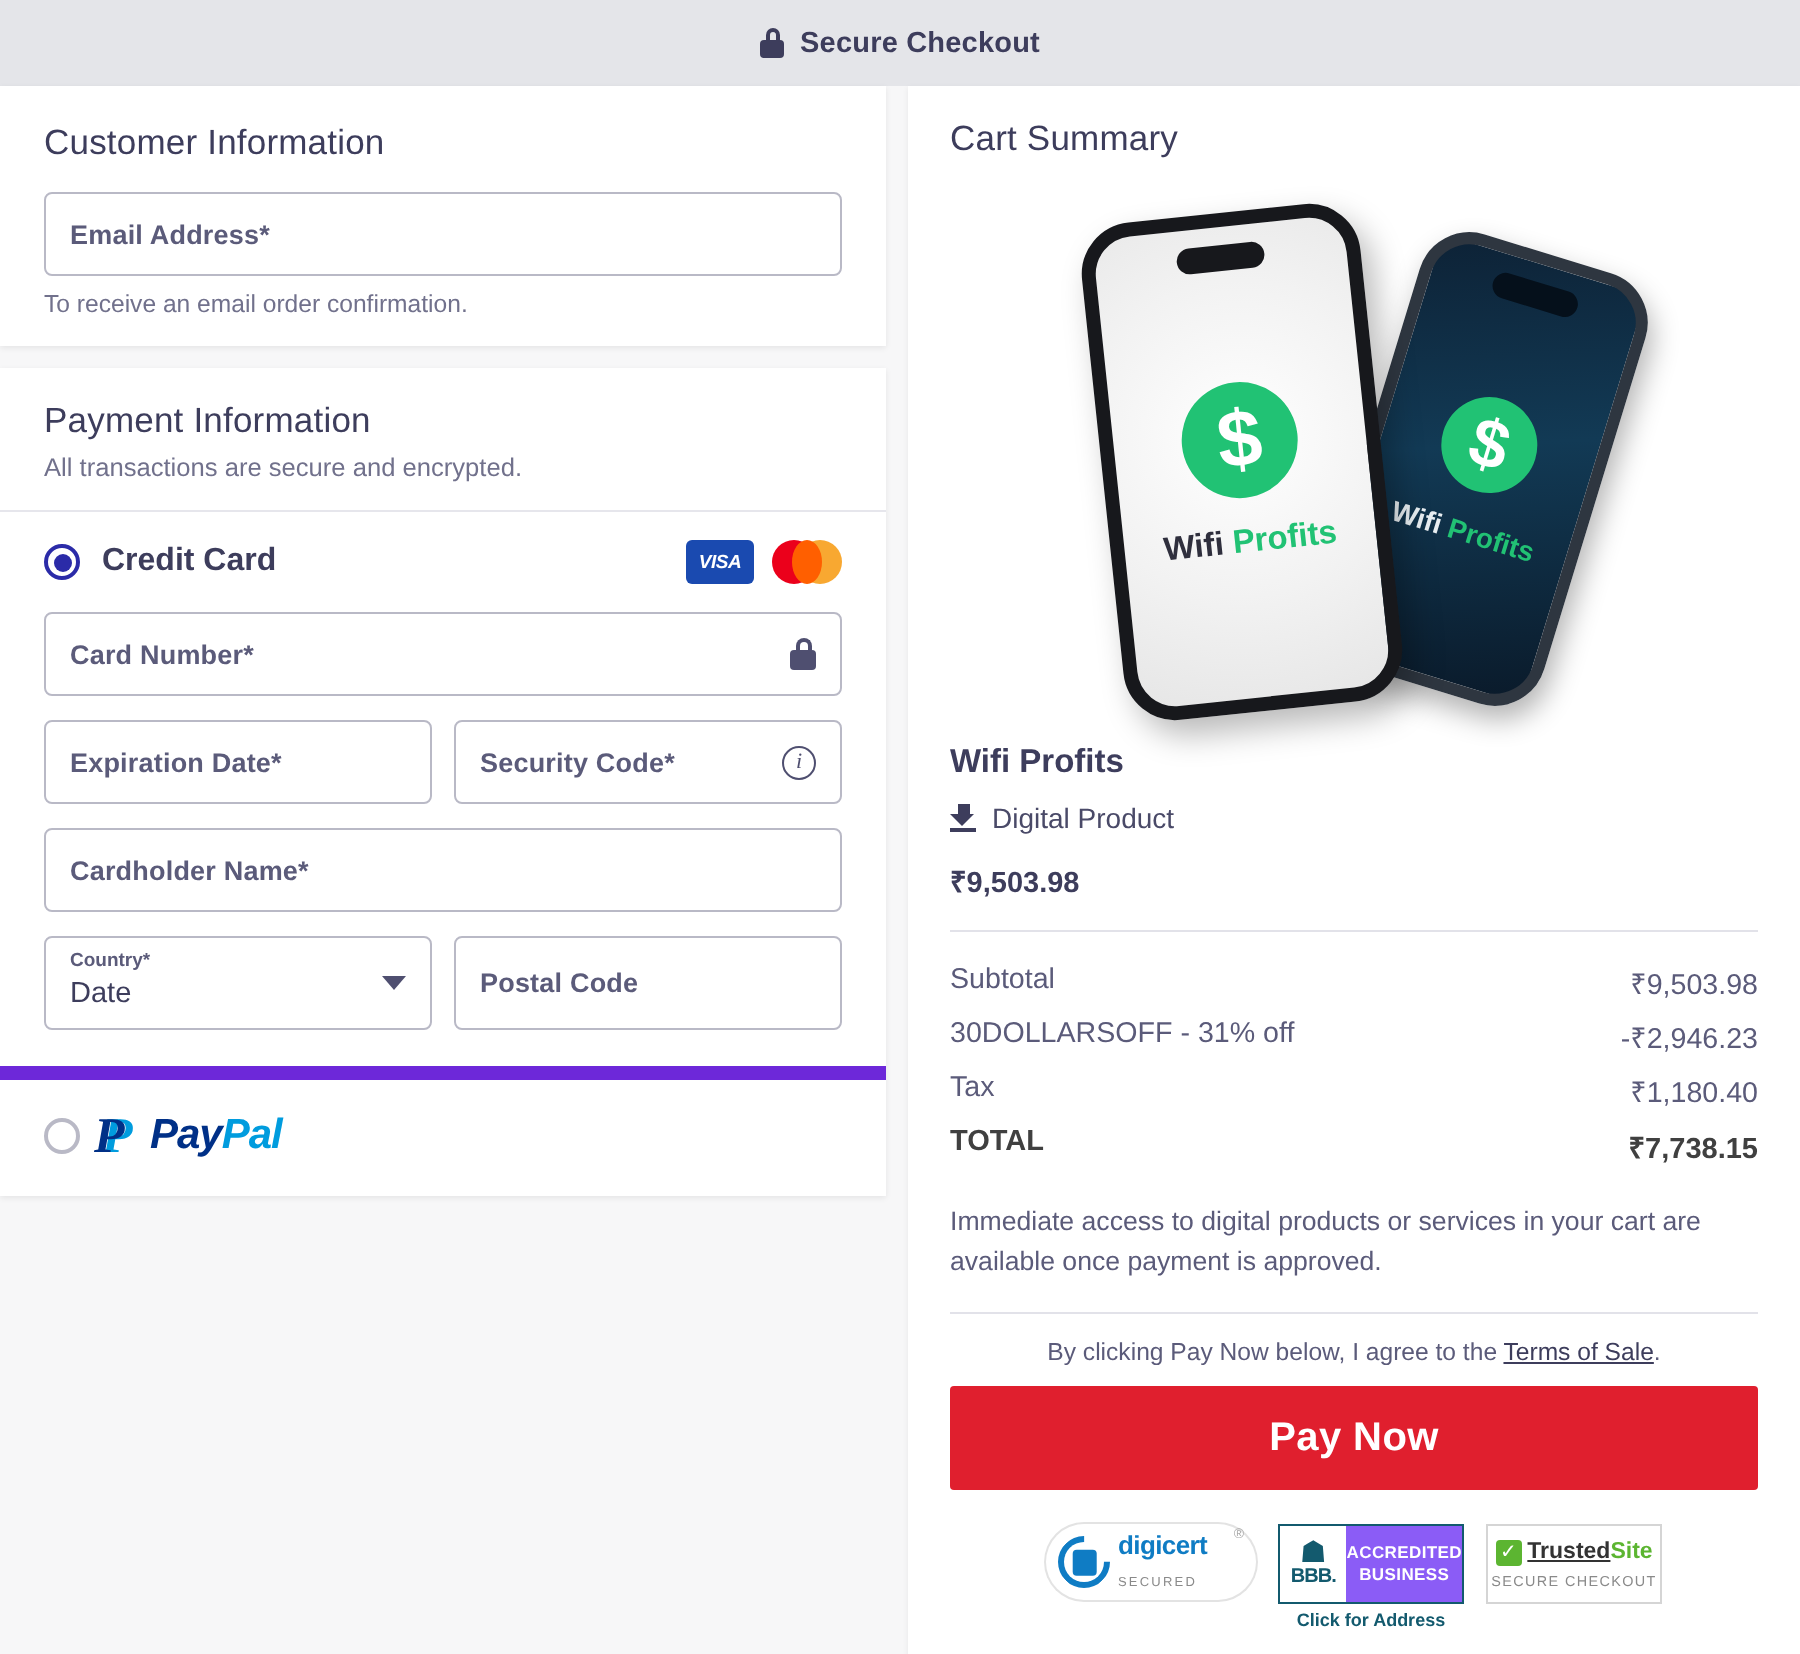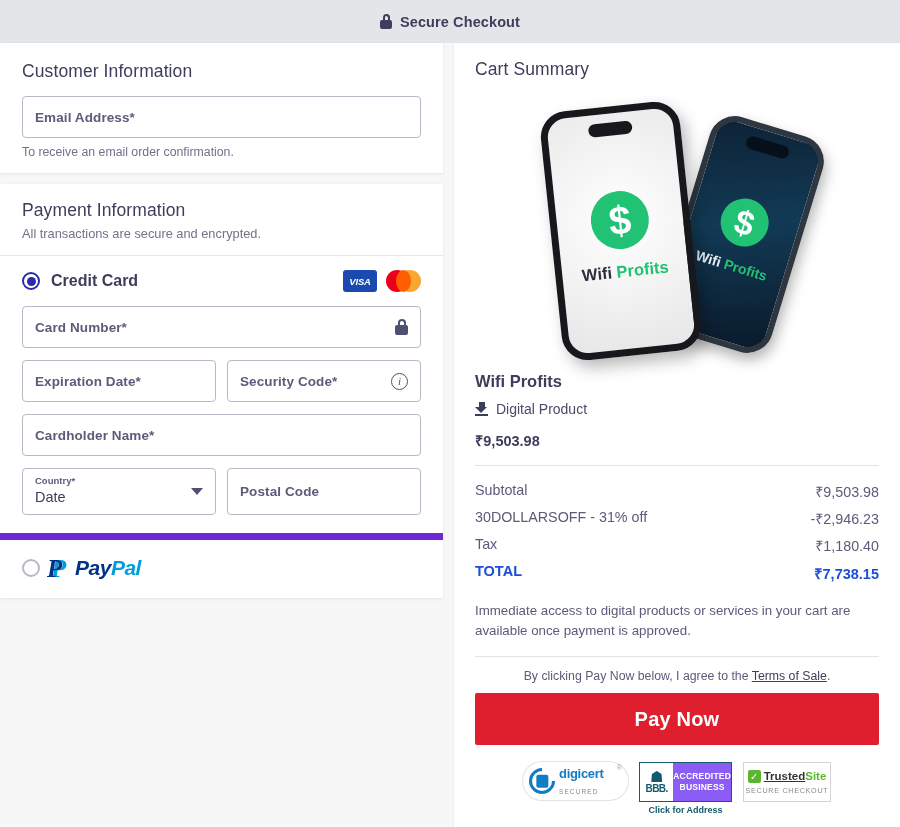--- a/index.html
+++ b/index.html
@@ -445,21 +445,21 @@
   .t-row {
     display: flex;
     justify-content: space-between;
     font-size: 14.3px;
     color: #5b5b7a;
     padding: 4px 0;
     gap: 24px;
   }
   .t-row.total {
     font-weight: bold;
-    color: #1d4ed8;
+    color: #404040;
     font-size: 14.5px;
   }
   .note {
     margin-top: 14px;
     font-size: 13.3px;
     color: #5b5b7a;
     line-height: 20px;
   }
   .terms {
     text-align: center;

